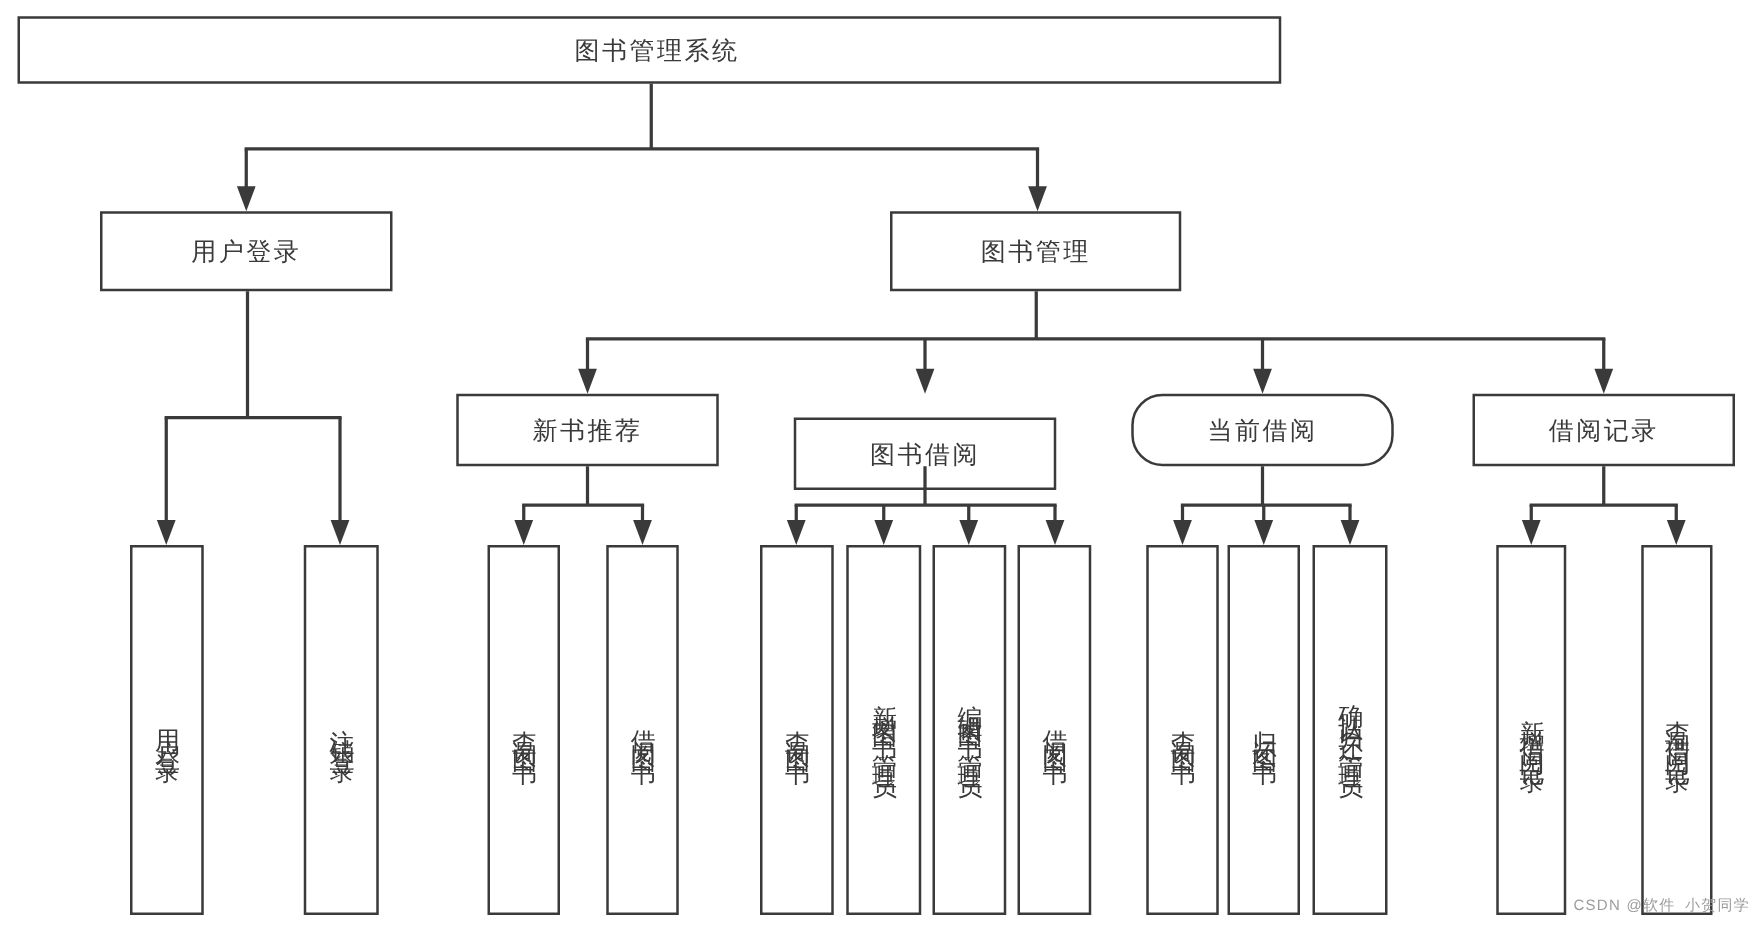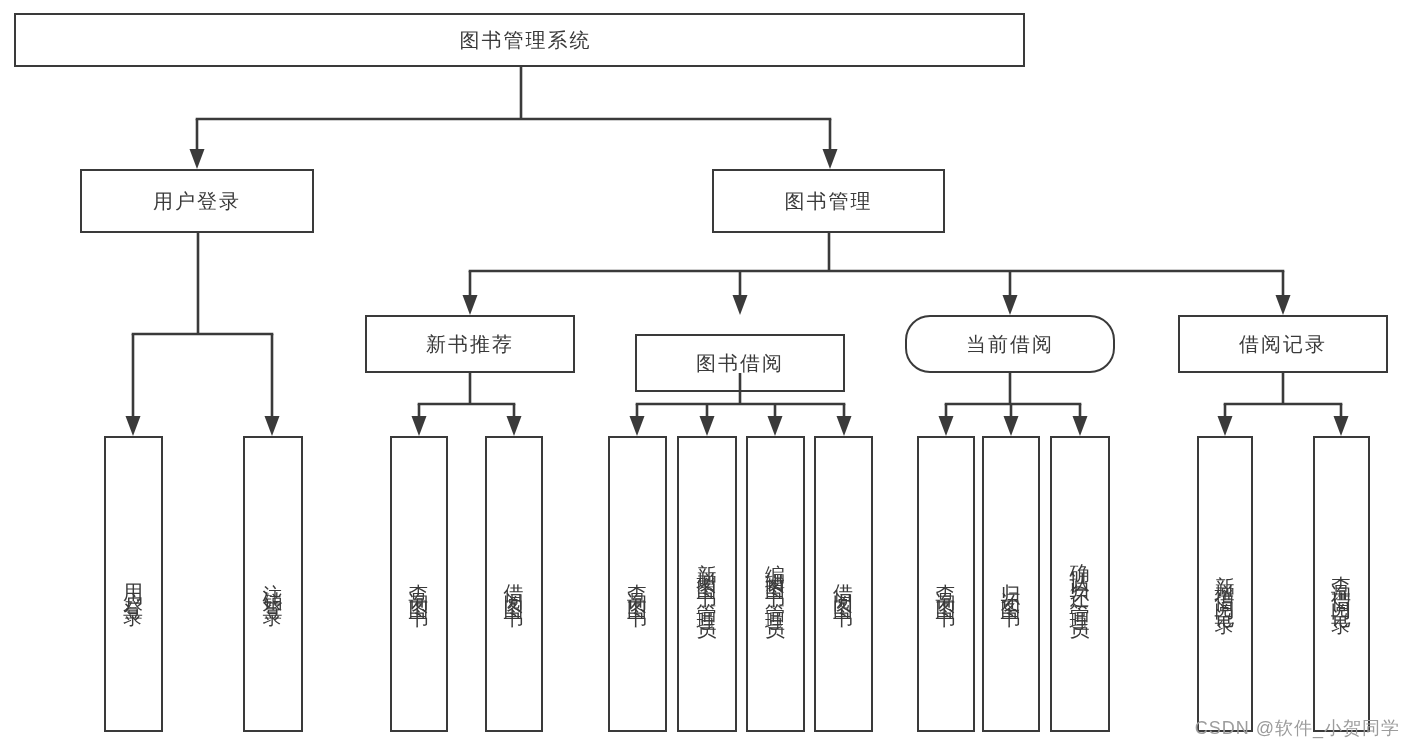--- a/index.html
+++ b/index.html
@@ -40,21 +40,21 @@
     font-size: 20px;
     letter-spacing: 8px;
     line-height: 1;
     white-space: nowrap;
   }
   #watermark {
     position: absolute;
     right: 5px;
     top: 716px;
     z-index: 3;
-    font-size: 18px;
+    font-size: 12px;
     color: #9c9c9c;
     letter-spacing: 1px;
     white-space: nowrap;
   }
 </style>
 </head>
 <body>
 
 <div id="canvas">
 

